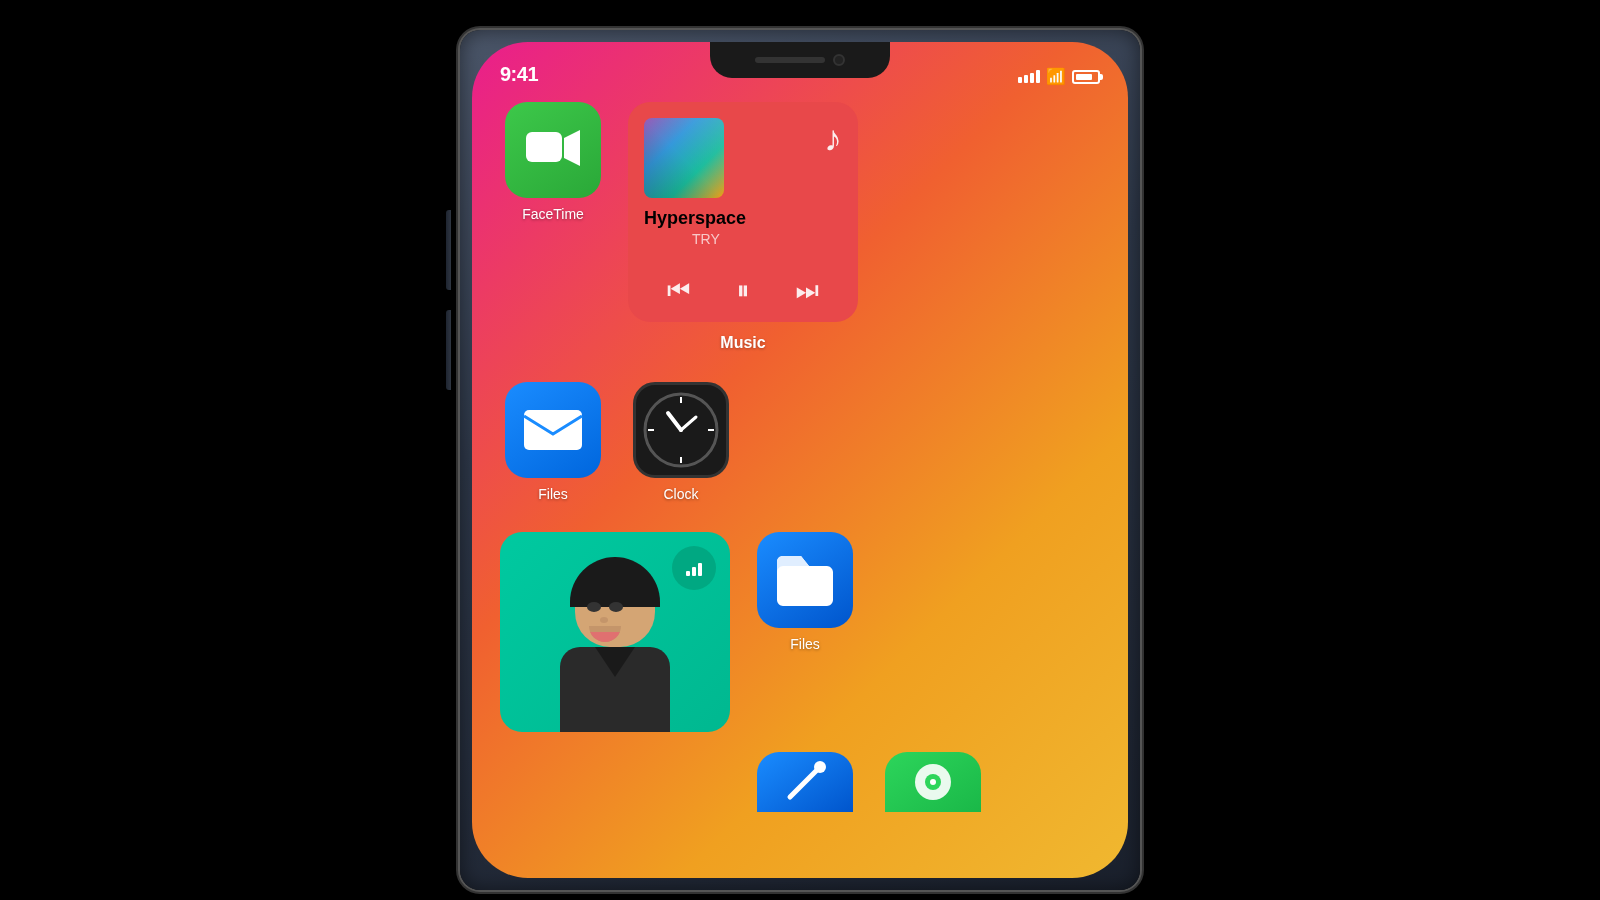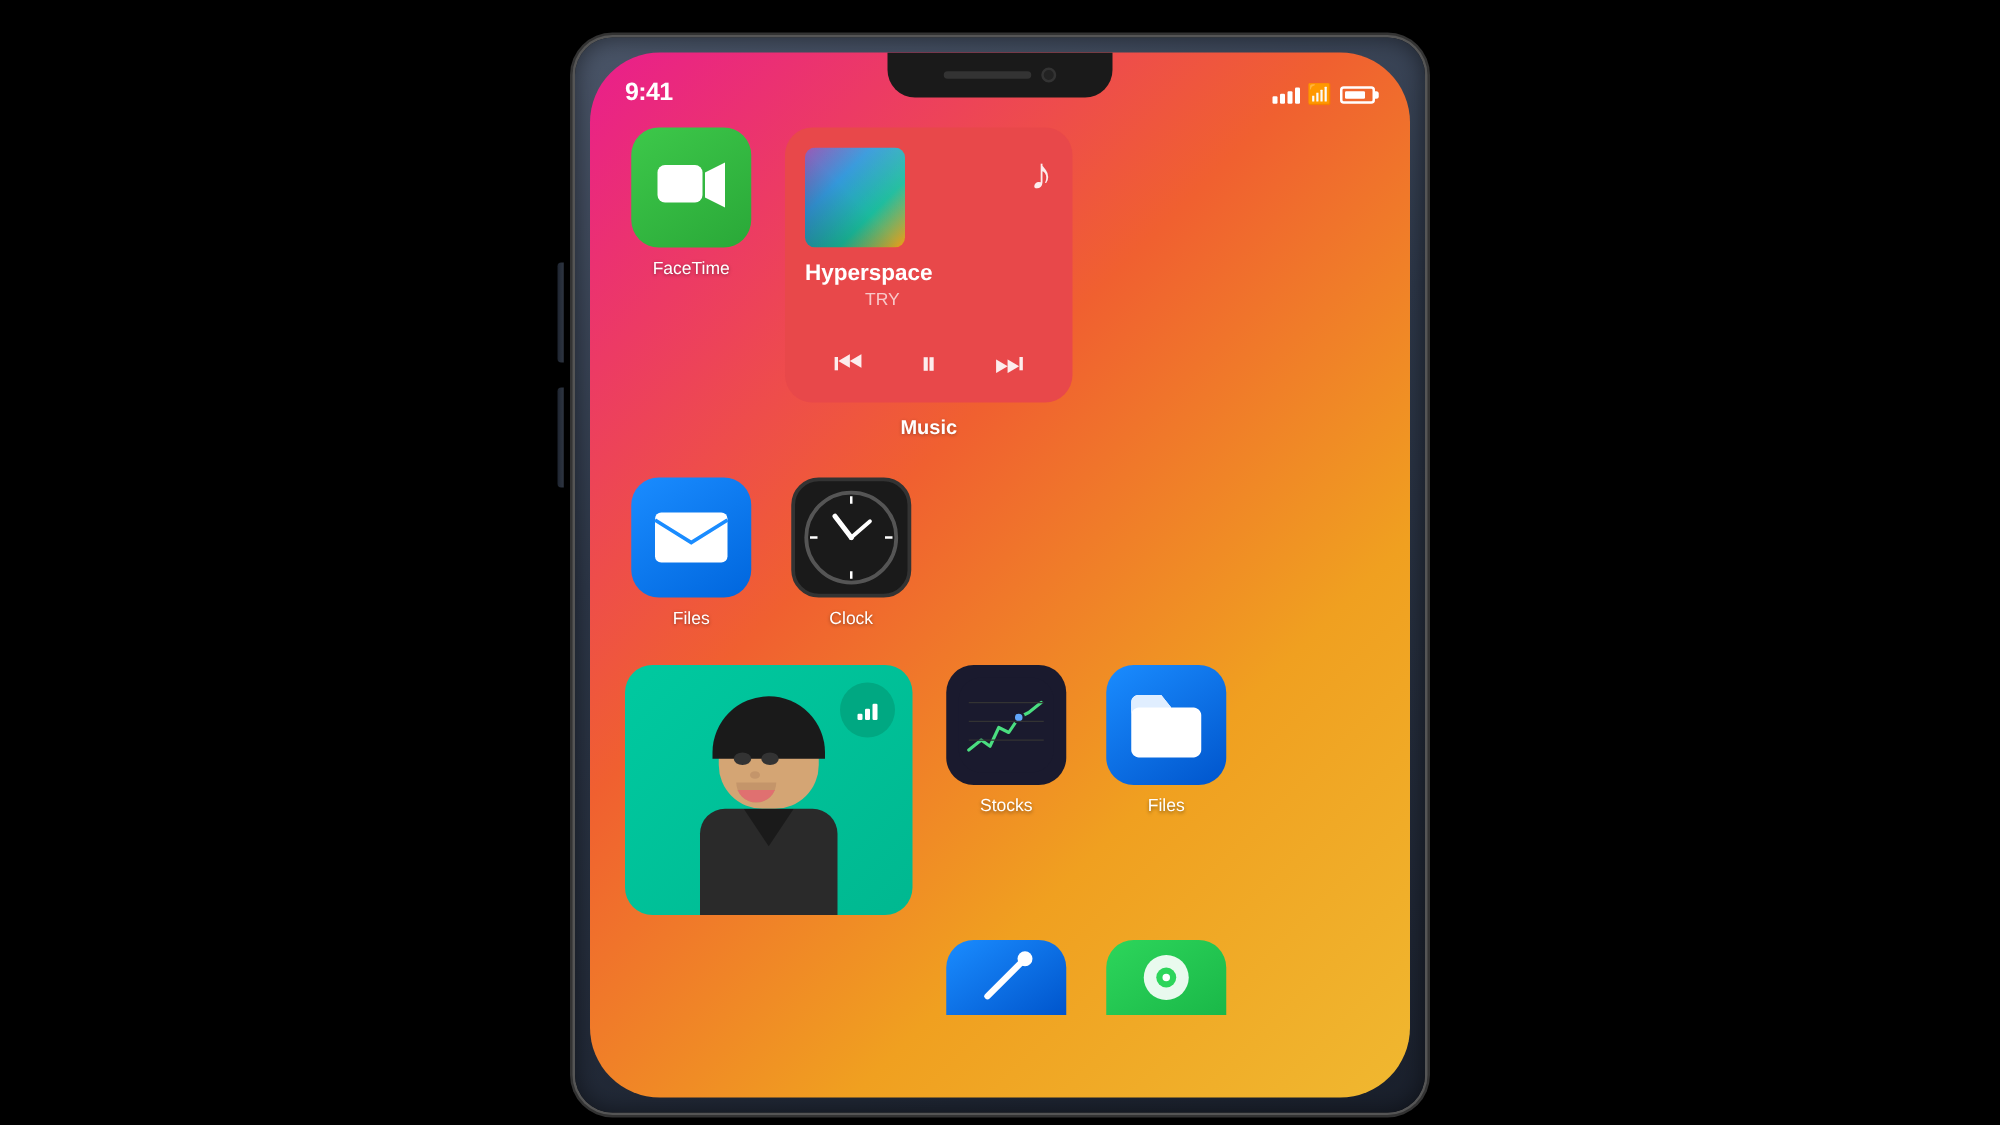--- a/index.html
+++ b/index.html
@@ -17,21 +17,21 @@
     .phone-wrapper {
       position: relative;
       width: 680px;
       height: 860px;
       margin-top: 20px;
     }
 
     .phone-frame {
       position: absolute;
       inset: 0;
-      border-radius: 30px;
+      border-radius: 20px;
       background: linear-gradient(160deg, #4a5568 0%, #2d3748 40%, #1a202c 100%);
       box-shadow:
         0 0 0 2px #555,
         0 0 0 4px #333,
         inset 0 0 20px rgba(0,0,0,0.5),
         0 30px 80px rgba(0,0,0,0.9);
       padding-left: 12px;
     }
 
     .phone-screen {
@@ -266,21 +266,21 @@
     }
     .music-note-icon {
       font-size: 36px;
       color: white;
       opacity: 0.9;
     }
     .music-info {
       flex: 1;
     }
     .music-title {
-      color: #ffffff;
+      color: #000000;
       font-size: 18px;
       font-weight: 700;
       margin-top: 4px;
     }
     .music-artist {
       color: rgba(255,255,255,0.7);
       font-size: 14px;
       font-weight: 500;
       margin-top: 2px;
       margin-left: 48px;
@@ -479,35 +479,20 @@
                   </div>
 
                   <div style="position:absolute;top:95px;left:15px;width:110px;height:90px;background:#2a2a2a;border-radius:20px 20px 0 0;"></div>
 
                   <div style="position:absolute;top:95px;left:50px;width:40px;height:30px;background:#1a1a1a;clip-path:polygon(0 0, 100% 0, 50% 100%);"></div>
                 </div>
               </div>
             </div>
           </div>
 
-          <div class="app-item">
-            <div class="app-icon stocks-icon">
-              <svg width="76" height="76" viewBox="0 0 76 76">
-                <rect width="76" height="76" rx="18" fill="#1a1a2e"></rect>
-
-                <polyline points="8,58 18,50 25,55 32,40 40,44 48,32 56,28 66,20" stroke="#4ade80" stroke-width="2.5" fill="none" stroke-linecap="round" stroke-linejoin="round"></polyline>
-                <circle cx="48" cy="32" r="4" fill="#60a5fa" stroke="#1a1a2e" stroke-width="2"></circle>
-
-                <line x1="8" y1="20" x2="68" y2="20" stroke="#333" stroke-width="1"></line>
-                <line x1="8" y1="35" x2="68" y2="35" stroke="#333" stroke-width="1"></line>
-                <line x1="8" y1="50" x2="68" y2="50" stroke="#333" stroke-width="1"></line>
-              </svg>
-            </div>
-            <span class="app-label">Stocks</span>
-          </div>
 
           <div class="app-item">
             <div class="app-icon files-icon">
               <svg width="64" height="56" viewBox="0 0 64 56" fill="white">
                 <path d="M4 10 C4 6 7 4 10 4 L28 4 L36 14 L54 14 C57 14 60 17 60 20 L60 48 C60 51 57 54 54 54 L10 54 C7 54 4 51 4 48 Z" fill="white"></path>
                 <path d="M4 10 C4 6 7 4 10 4 L28 4 L36 14 L10 14 C7 14 4 17 4 20 Z" fill="#e0eeff"></path>
               </svg>
             </div>
             <span class="app-label">Files</span>
           </div>

